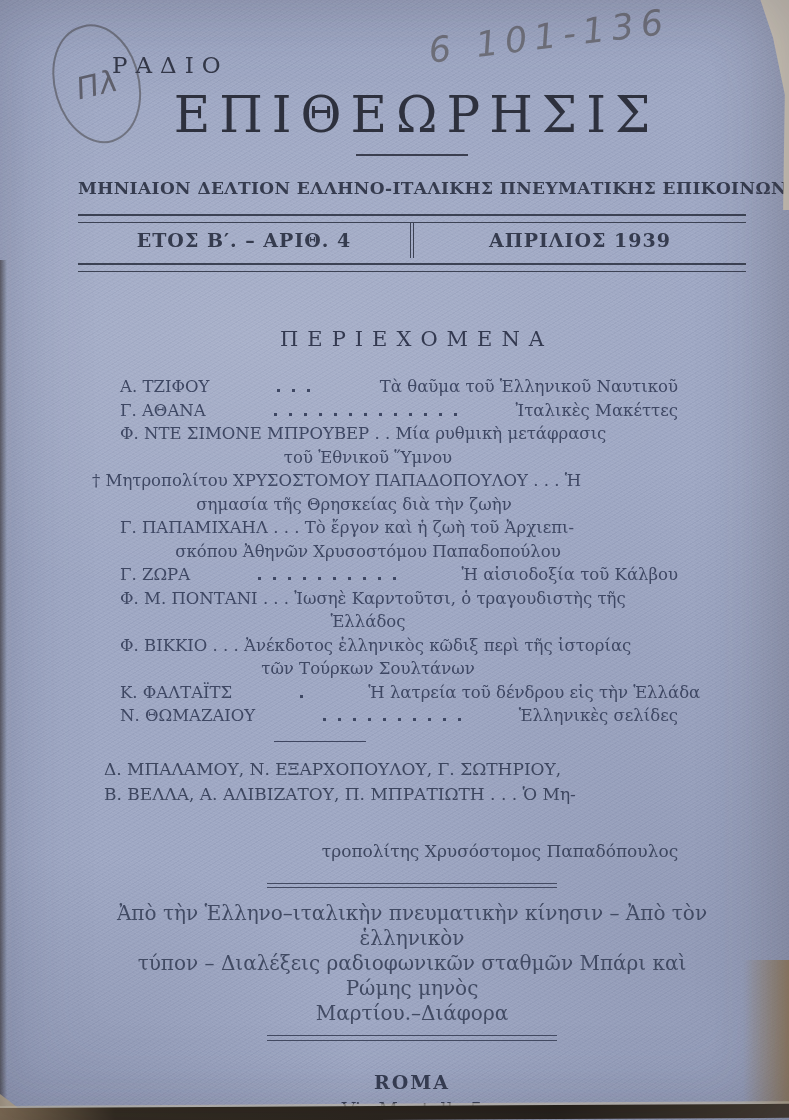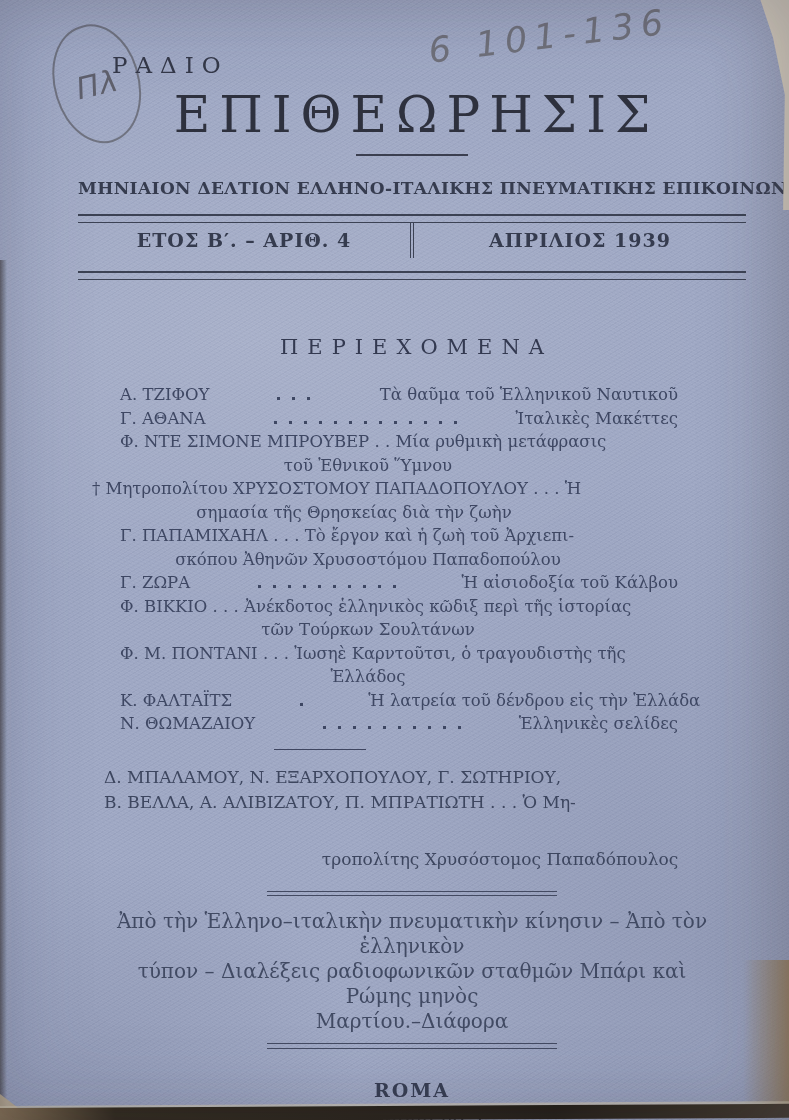--- a/index.html
+++ b/index.html
@@ -87,21 +87,21 @@
     border-top:2px solid #3b3f50;
   }
   .subtitle {
     margin-top:22px; text-align:center;
     font-size:17px; font-weight:bold; letter-spacing:0.4px;
     color:#363c4f; white-space:nowrap;
   }
 
   .dbl-rule { height:6px; border-top:2px solid #3c4254; border-bottom:1.5px solid #3c4254; }
   .banner { margin-top:16px; }
-  .banner-row { display:flex; align-items:stretch; padding:6px 0 20px; }
+  .banner-row { display:flex; align-items:stretch; padding:6px 0 12px; }
   .banner-cell { flex:1; text-align:center; font-size:19px; letter-spacing:1px; color:#353b4e; font-weight:bold; }
   .v-dbl { width:2px; border-left:1.5px solid #3c4254; border-right:1.5px solid #3c4254; margin:-6px 0 -7px; }
 
   .contents-heading {
     margin-top:55px; text-align:center;
     font-size:21px; letter-spacing:9px; text-indent:9px; color:#333950;
   }
 
   .toc { margin:24px 0 0 42px; width:558px; font-size:16.5px; line-height:23.5px; color:#3e4763; }
   .toc-entry { margin:0; }
@@ -192,26 +192,26 @@
           <div class="toc-cont">σκόπου Ἀθηνῶν Χρυσοστόμου Παπαδοπούλου</div>
         </div>
         <div class="toc-entry">
           <div class="toc-line flexline">
             <span class="toc-author">Γ. ΖΩΡΑ</span>
             <span class="leader"></span>
             <span>Ἡ αἰσιοδοξία τοῦ Κάλβου</span>
           </div>
         </div>
         <div class="toc-entry">
+          <div class="toc-line">Φ. Μ. ΠΟΝΤΑΝΙ . . . Ἰωσηὲ Καρντοῦτσι, ὁ τραγουδιστὴς τῆς</div>
+          <div class="toc-cont">Ἑλλάδος</div>
+        </div>
+        <div class="toc-entry">
           <div class="toc-line">Φ. ΒΙΚΚΙΟ . . . Ἀνέκδοτος ἑλληνικὸς κῶδιξ περὶ τῆς ἱστορίας</div>
           <div class="toc-cont">τῶν Τούρκων Σουλτάνων</div>
-        </div>
-        <div class="toc-entry">
-          <div class="toc-line">Φ. Μ. ΠΟΝΤΑΝΙ . . . Ἰωσηὲ Καρντοῦτσι, ὁ τραγουδιστὴς τῆς</div>
-          <div class="toc-cont">Ἑλλάδος</div>
         </div>
         <div class="toc-entry">
           <div class="toc-line flexline">
             <span class="toc-author">Κ. ΦΑΛΤΑΪΤΣ</span>
             <span class="leader"></span>
             <span>Ἡ λατρεία τοῦ δένδρου εἰς τὴν Ἑλλάδα</span>
           </div>
         </div>
         <div class="toc-entry">
           <div class="toc-line flexline">

